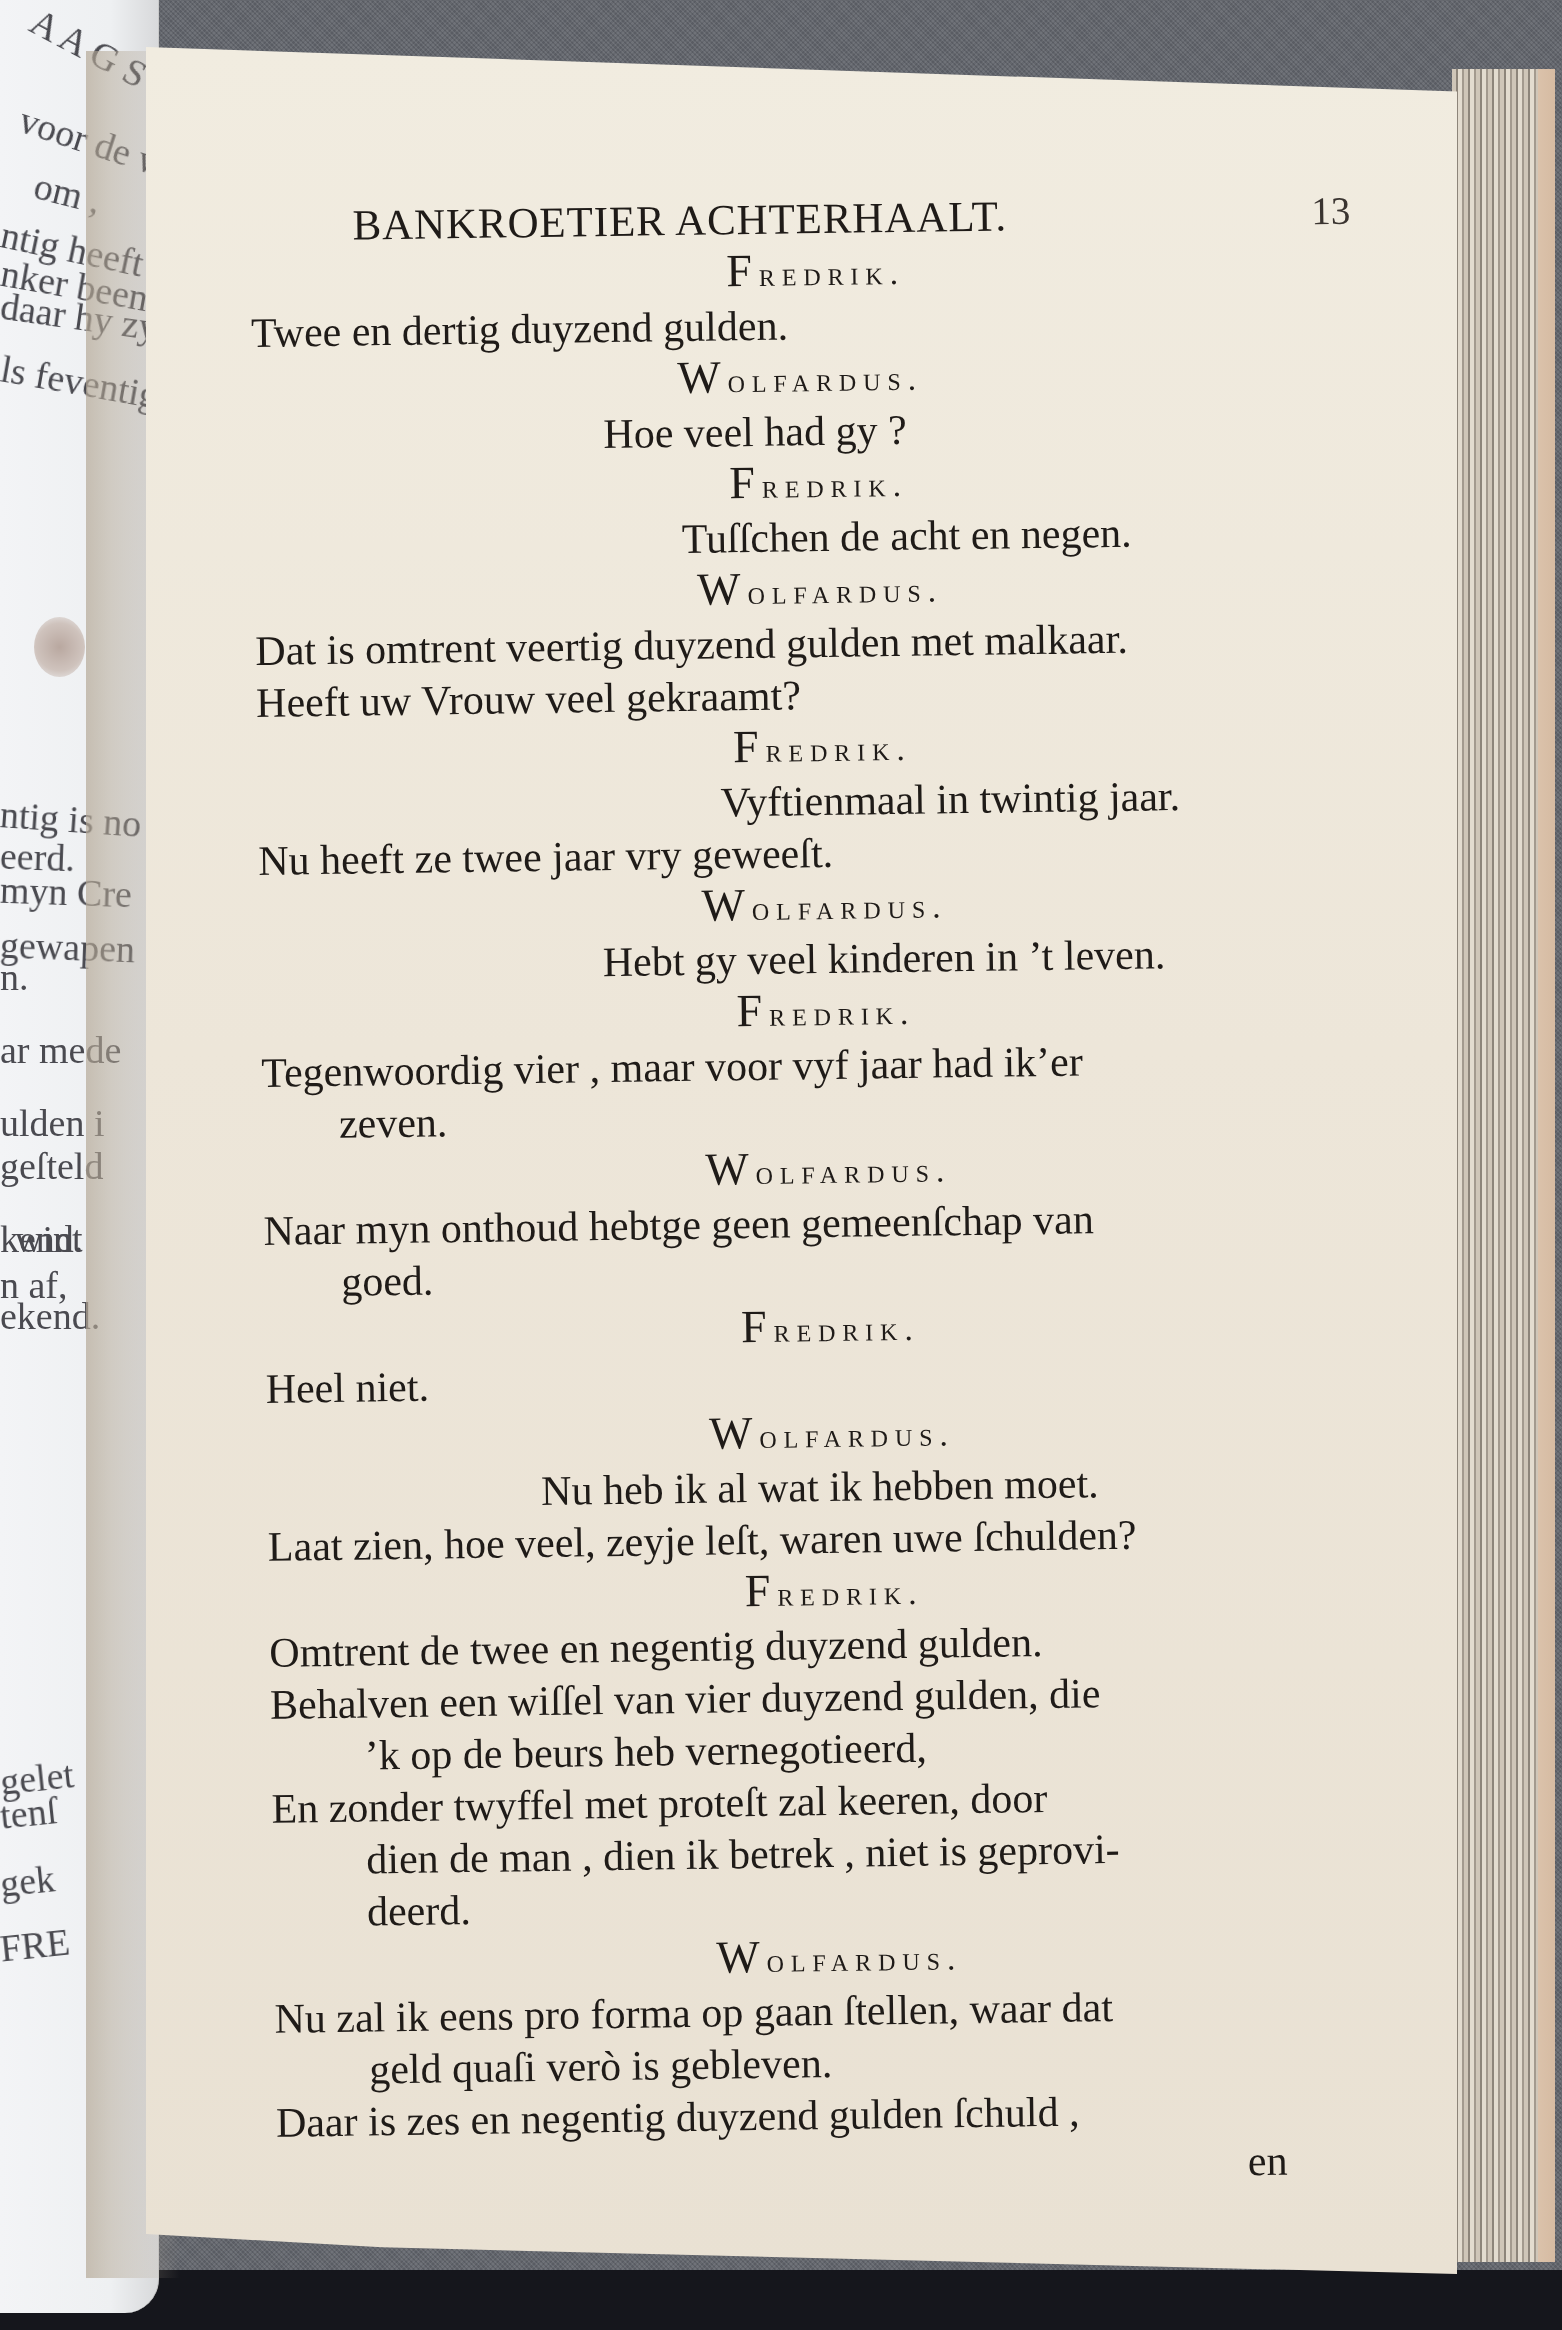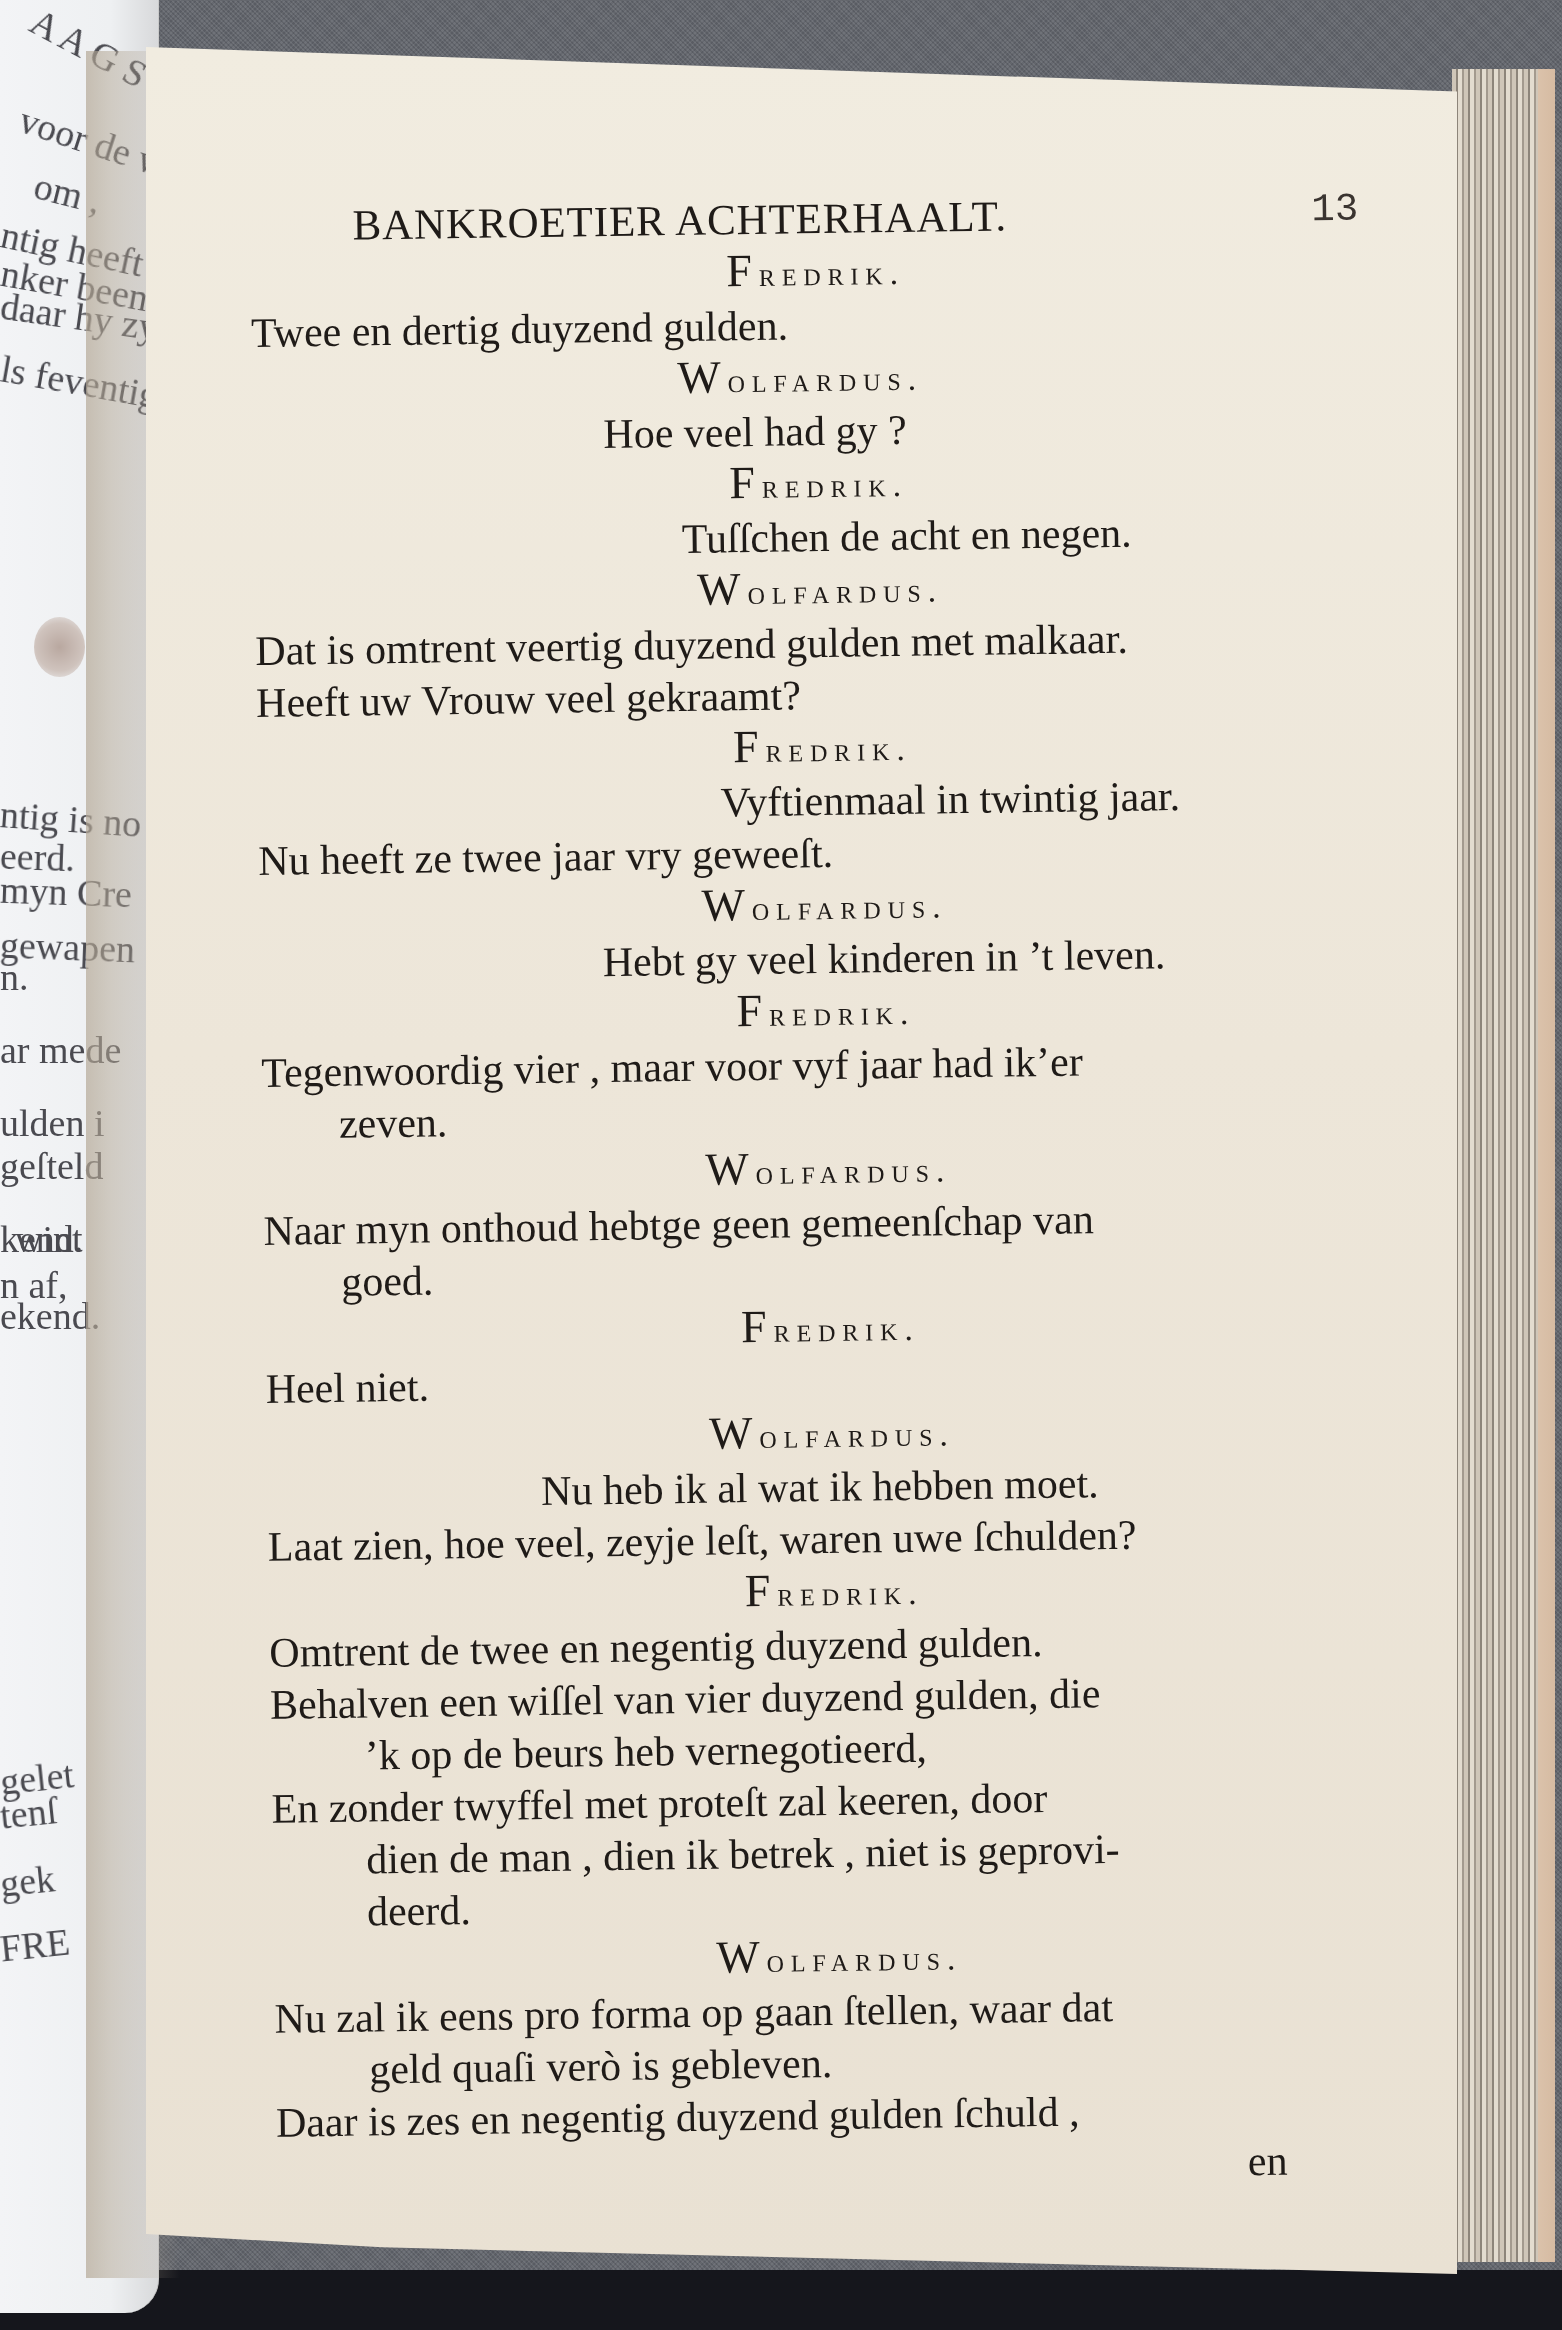--- a/index.html
+++ b/index.html
@@ -62,21 +62,21 @@
     transform:rotate(-0.8deg); transform-origin:left top;
   }
   .running-head {
     position:relative; height:60px;
   }
   .running-title {
     position:absolute; left:103px; top:8.6px;
     font-size:43px; letter-spacing:0.9px; font-weight:normal;
   }
   .page-number {
-    position:absolute; left:1062px; top:10.3px; font-size:39px; color:#3a3430;font-family:Liberation Mono, monospace;
+    position:absolute; left:1062px; top:10.3px; font-size:39px; color:#3a3430;
   }
   .line {
     font-size:42px; line-height:52px; white-space:nowrap;
   }
   .speaker {
     font-size:34px; letter-spacing:6.9px; line-height:50px;
     font-variant:small-caps;
   }
   .speaker::first-letter { font-size:46px; }
   .c { text-align:center; }

